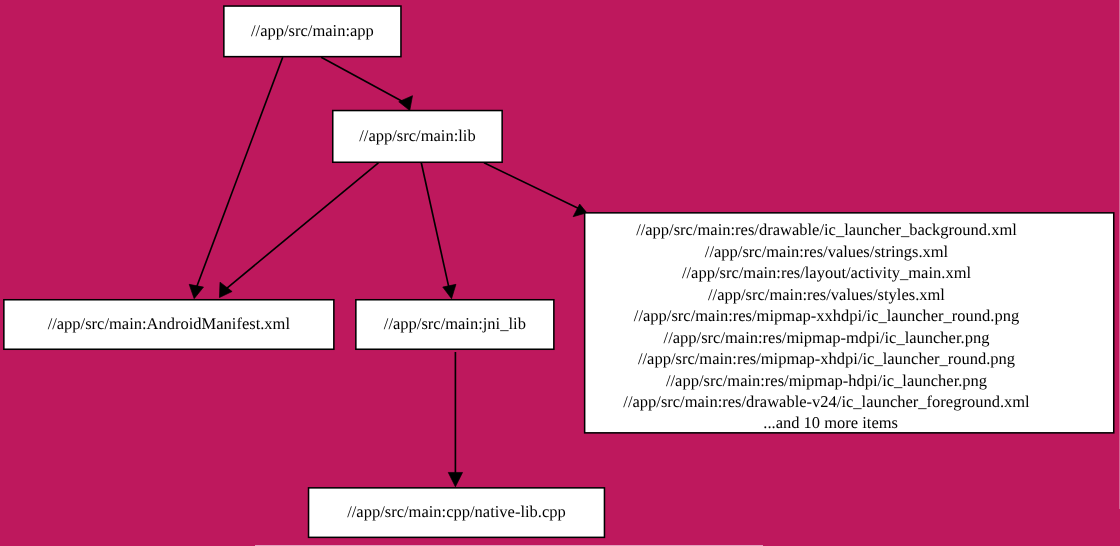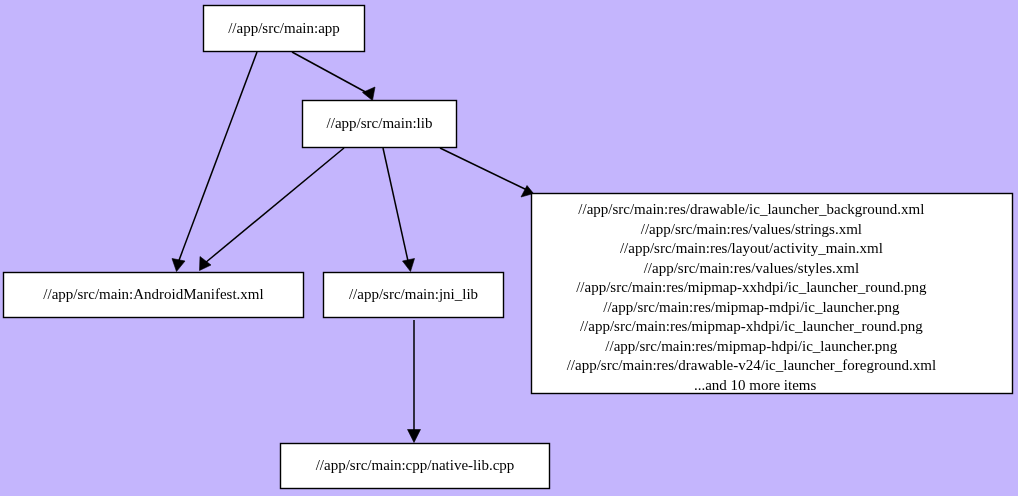--- a/index.html
+++ b/index.html
@@ -11,21 +11,21 @@
   body {
     width: 1018px;
     height: 496px;
     overflow: hidden;
     font-family: "Liberation Serif", "DejaVu Serif", serif;
   }
   #graph-root {
     position: relative;
     width: 1018px;
     height: 496px;
-    background: #c4b5fd;
+    background: #be185d;
   }
   svg.graph-canvas {
     display: block;
     width: 1018px;
     height: 496px;
   }
   .node-box {
     fill: #ffffff;
     stroke: #000000;
     stroke-width: 1.4;

